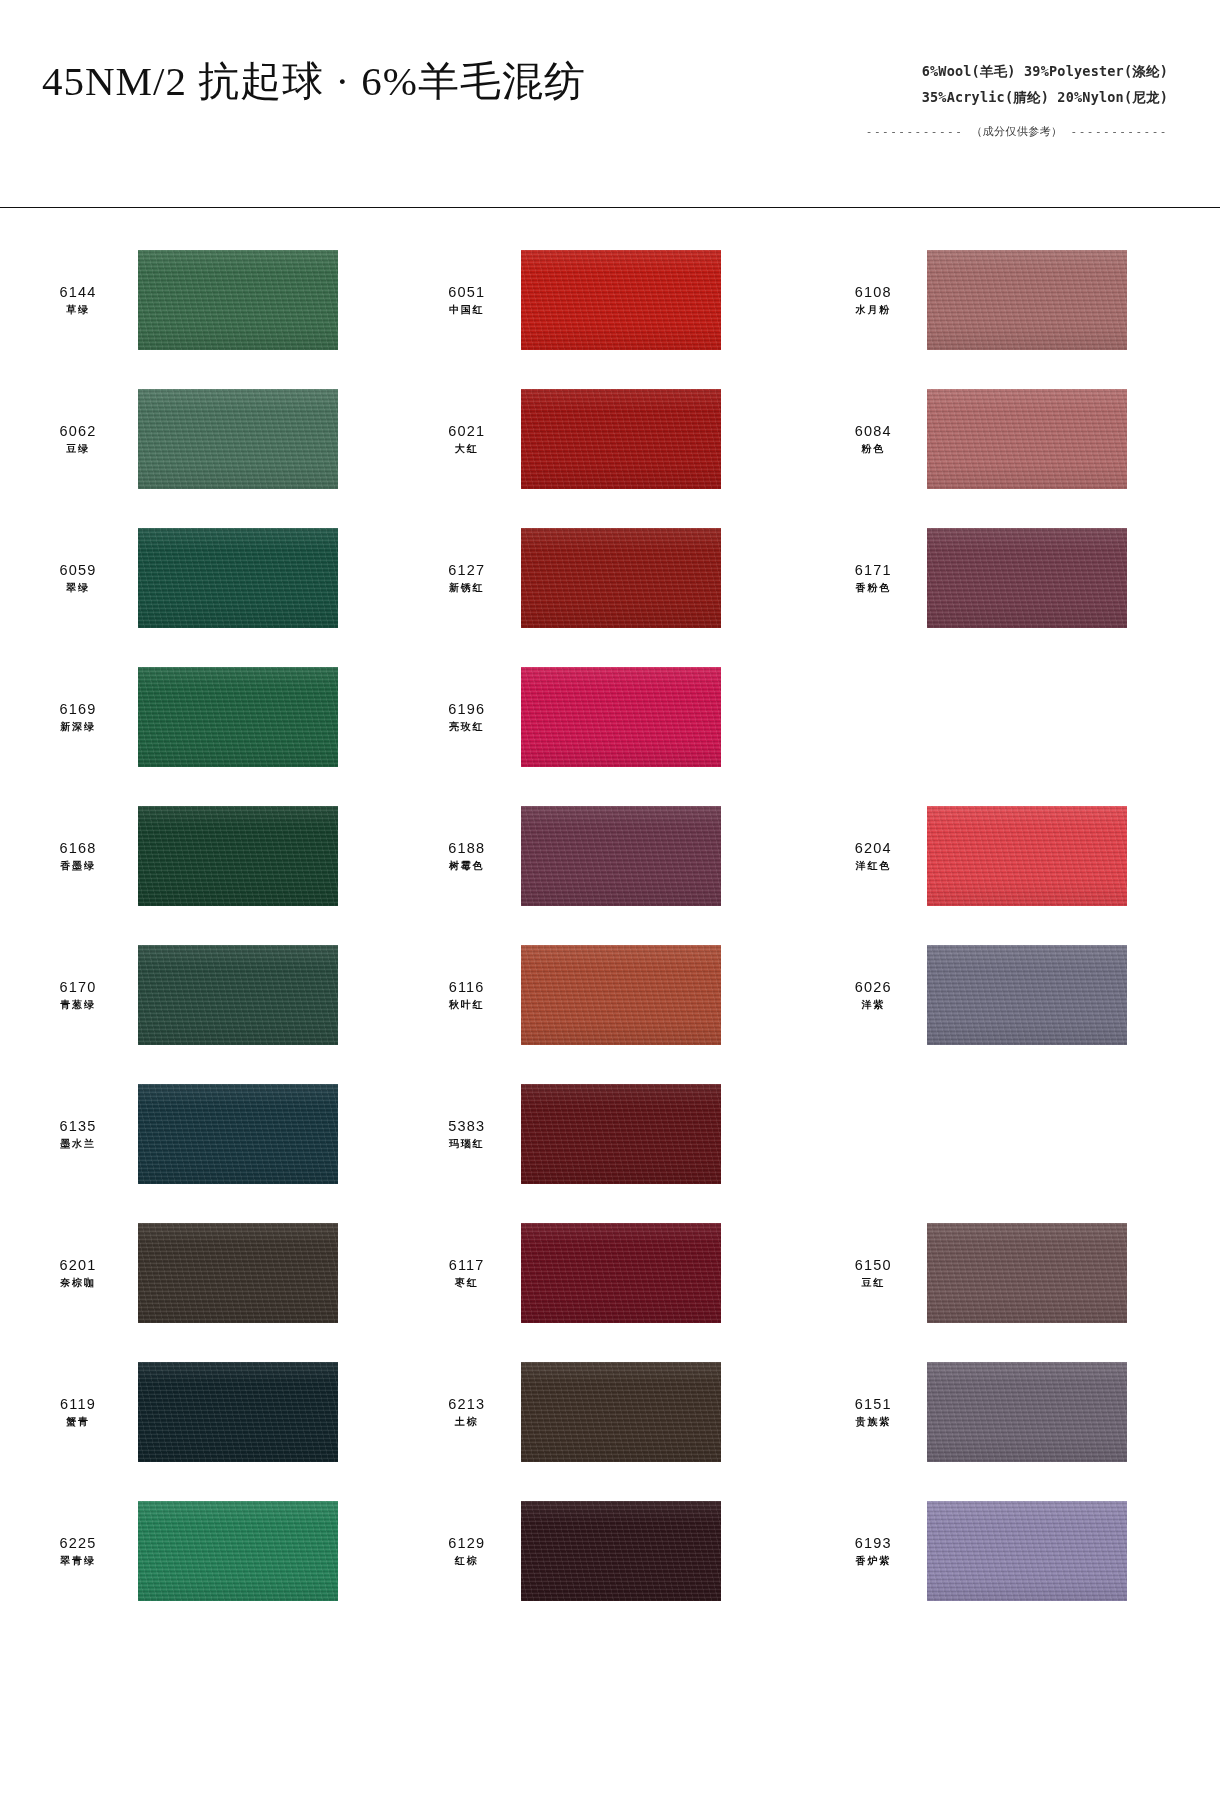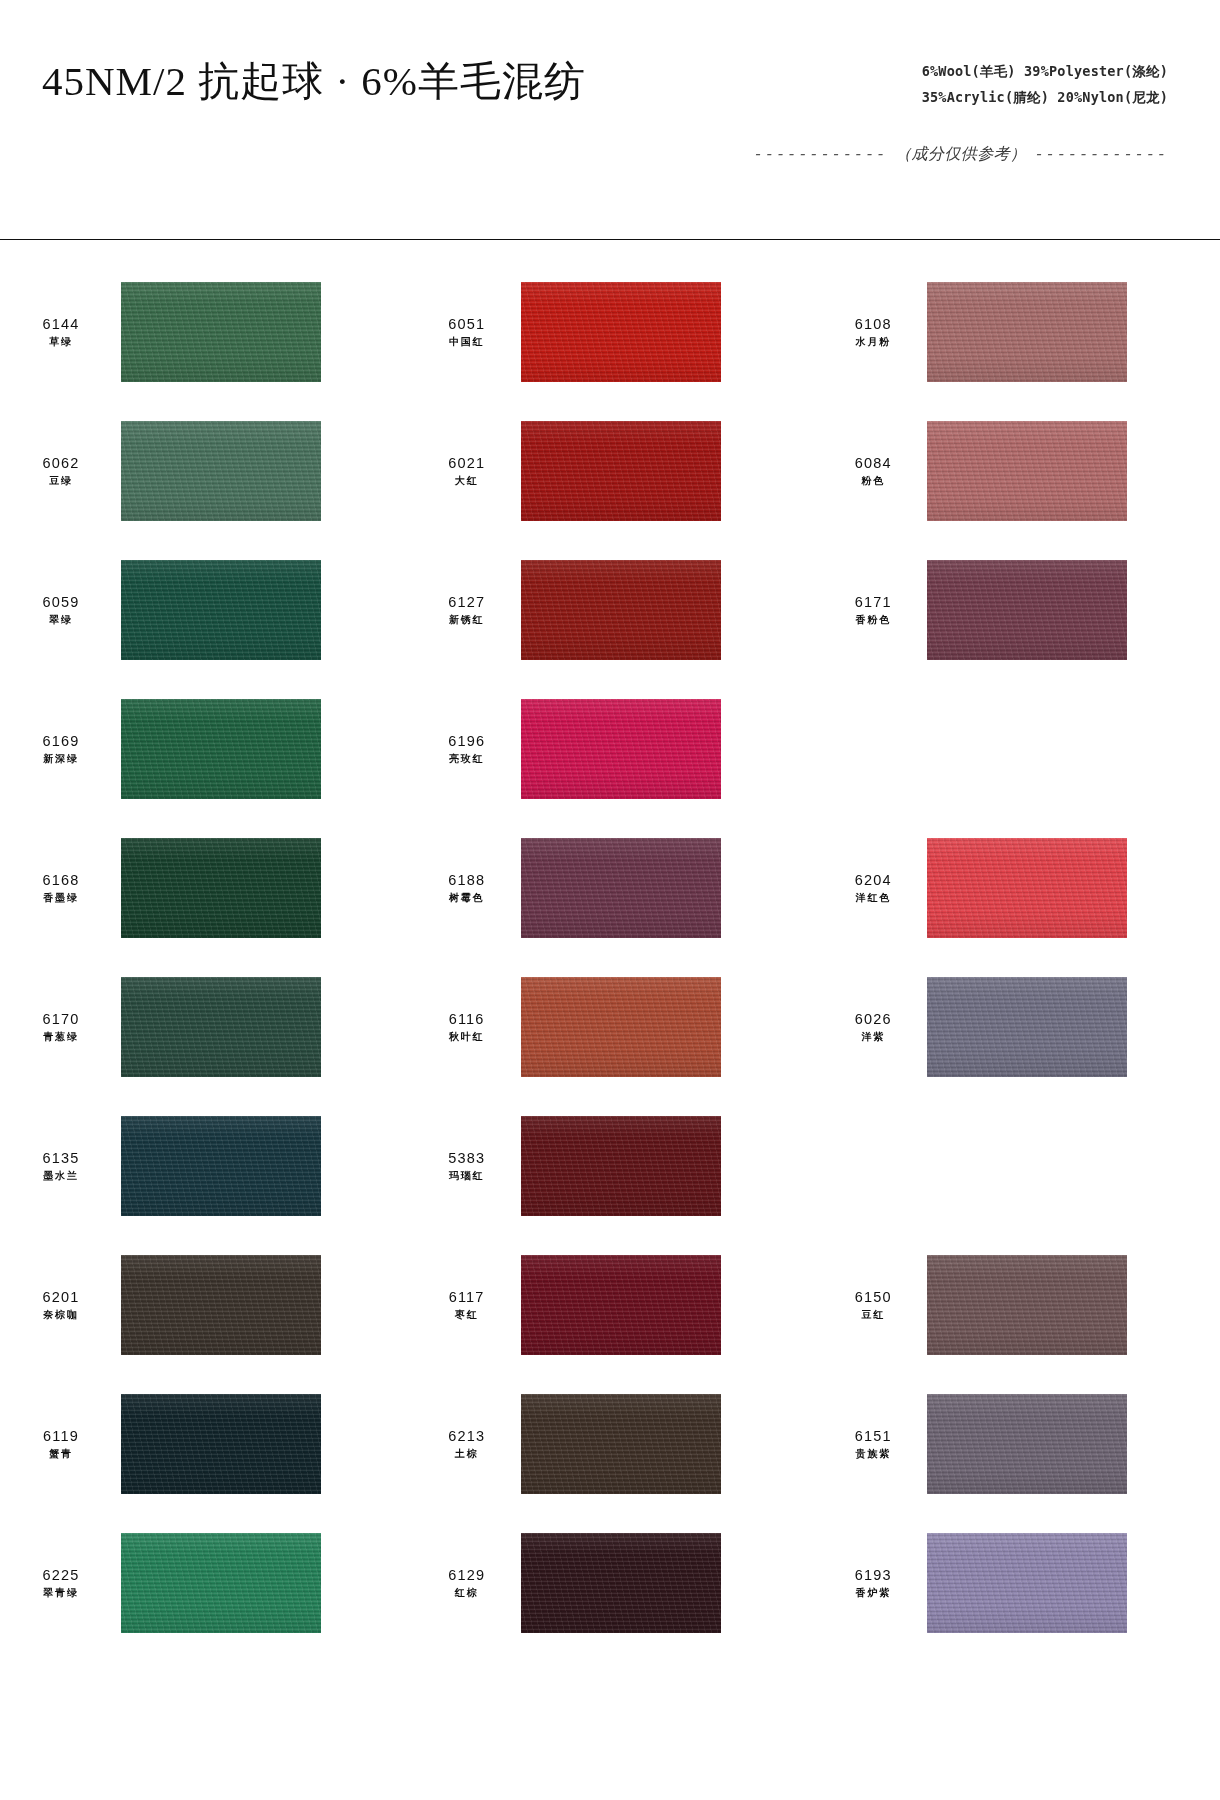--- a/index.html
+++ b/index.html
@@ -13,21 +13,21 @@
   .page{
     position:relative;
     width:1220px;height:1800px;
     box-sizing:border-box;
     background:#fff;
   }
 
   
   .header{
     position:relative;
-    height:240px;
+    height:208px;
     box-sizing:border-box;
     border-bottom:1.5px solid #111;
     padding:0 28px;
   }
   .header-inner{
     position:relative;
     width:100%;height:100%;
   }
   .title{
     position:absolute;
@@ -46,26 +46,25 @@
     top:58px;
     text-align:right;
     font-family:"DejaVu Sans Mono","Liberation Mono",monospace;
     font-size:13.5px;
     line-height:1.95;
     color:#2a2a2a;
     letter-spacing:0.2px;
   }
   .comp-line{white-space:nowrap;font-weight:bold;}
   .comp-note{
-    margin-top:27px;
-    font-size:16px;
+    margin-top:10px;
+    font-size:11px;
     color:#3a3a3a;
     white-space:nowrap;
     letter-spacing:0.4px;
-    font-style:italic;
   }
   .dash{
     letter-spacing:1.5px;
     color:#555;
   }
   .note-text{padding:0 8px;}
 
   
   .grid{
     position:relative;
@@ -75,21 +74,21 @@
     display:flex;
     height:139px;
   }
   .col{
     flex:0 0 33.3333%;
     display:flex;
     align-items:center;
     justify-content:flex-start;
     box-sizing:border-box;
   }
-  .col.c1{padding-left:23px;gap:6px;}
+  .col.c1{padding-left:40px;gap:6px;}
   .col.c2{padding-left:22px;}
   .col.c3{padding-left:22px;}
 
   .label{
     width:76px;
     flex:0 0 76px;
     text-align:center;
     font-family:"Liberation Sans", sans-serif;
     color:#111;
     margin-right:16px;

